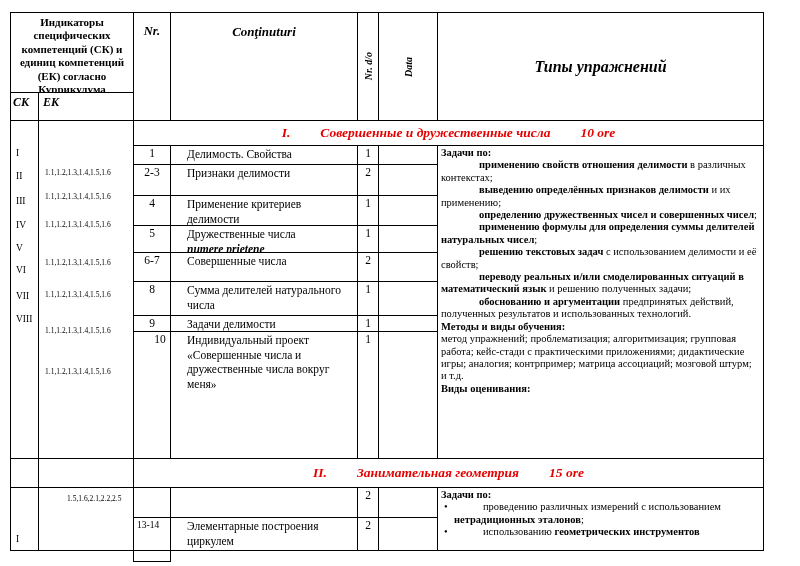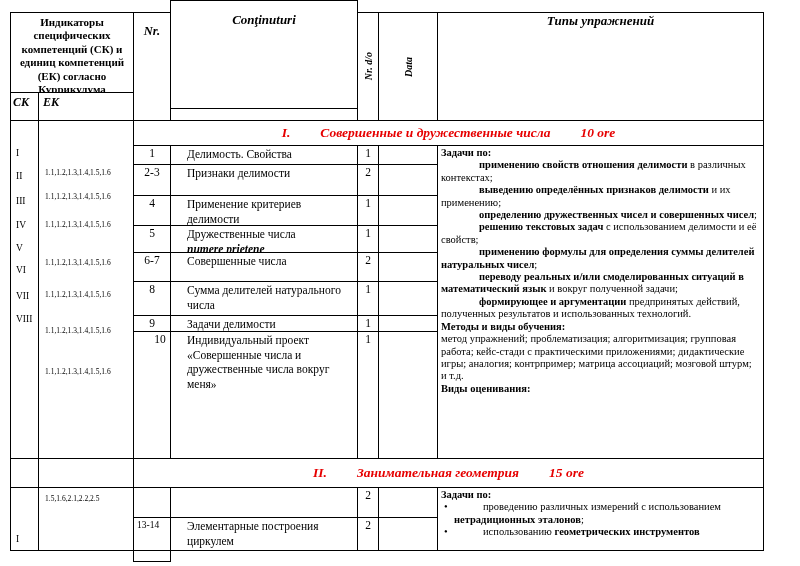--- a/index.html
+++ b/index.html
@@ -3,21 +3,21 @@
 <meta charset="utf-8">
 <style>
   html,body { margin:0; padding:0; background:#ffffff; }
   .sheet { position:relative; width:800px; height:566px; background:#fff;
            font-family:"Liberation Serif", serif; color:#000; overflow:hidden;border-radius:12px; }
   .cell { position:absolute; border:1px solid #000; box-sizing:border-box; background:#fff; overflow:hidden; }
   .hdr-title { font-weight:bold; font-size:11px; text-align:center; line-height:1.22; padding:3px 1px; }
   .ib { font-style:italic; font-weight:bold; }
   .subhdr { font-size:12px; padding:2px 0 0 4px; }
   .top-center { text-align:center; padding-top:11px; font-size:12.5px; }
-  .mid-center { display:flex; align-items:flex-start; justify-content:center; font-size:13px; }
+  .mid-center { display:flex; align-items:center; justify-content:center; font-size:16px; }
   .rot-cell { display:flex; align-items:center; justify-content:center; }
   .rot { writing-mode:vertical-rl; transform:rotate(180deg); font-style:italic; font-weight:bold; font-size:10px; white-space:nowrap; }
   .sec-row { display:flex; align-items:center; justify-content:center; gap:30px;
              color:var(--accent,#e60000); font-weight:bold; font-style:italic; font-size:13.5px; }
   .nr-cell  { font-size:11.5px; text-align:center; padding-top:1px; }
   .nr-cell2 { font-size:9.5px; text-align:left; padding:2px 0 0 3px; }
   .content-cell { font-size:11.5px; line-height:1.28; padding:1px 16px; }
   .cnt-cell { font-size:11.5px; text-align:center; padding-top:1px; }
   .note-bi { font-style:italic; font-weight:bold; }
   .types { font-size:10.5px; line-height:12.4px; padding:1px 4px 0 3px; }
@@ -39,21 +39,21 @@
   </div>
   <div class="cell subhdr ib" style="left:10px;top:92px;width:29px;height:29px;padding-left:2px;">
     <span>СК</span>
   </div>
   <div class="cell subhdr ib" style="left:38px;top:92px;width:96px;height:29px;">
     <span>ЕК</span>
   </div>
   <div class="cell top-center ib" style="left:133px;top:12px;width:38px;height:109px;">
     <span>Nr.</span>
   </div>
-  <div class="cell top-center ib" style="left:170px;top:0;width:188px;height:109px;font-size:13px;">
+  <div class="cell top-center ib" style="left:170px;top:12px;width:188px;height:109px;font-size:13px;">
     <span>Conţinuturi</span>
   </div>
   <div class="cell rot-cell" style="left:357px;top:12px;width:22px;height:109px;">
     <span class="rot">Nr. d/o</span>
   </div>
   <div class="cell rot-cell" style="left:378px;top:12px;width:60px;height:109px;">
     <span class="rot">Data</span>
   </div>
   <div class="cell mid-center ib" style="left:437px;top:12px;width:327px;height:109px;">
     <span>Типы упражнений</span>
@@ -126,42 +126,42 @@
   <div class="cell nr-cell" style="left:133px;top:331px;width:54px;height:128px;"><span>10</span></div>
   <div class="cell content-cell" style="left:170px;top:331px;width:188px;height:128px;"><span>Индивидуальный проект «Совершенные числа и дружественные числа вокруг меня»</span></div>
   <div class="cell cnt-cell" style="left:357px;top:331px;width:22px;height:128px;"><span>1</span></div>
   <div class="cell" style="left:378px;top:331px;width:60px;height:128px;"></div>
 
   <div class="cell types" style="left:437px;top:145px;width:327px;height:314px;">
       <div class="para plain"><span class="b">Задачи по:</span></div>
       <div class="para indent"><span class="b">применению свойств отношения делимости</span><span> в различных контекстах;</span></div>
       <div class="para indent"><span class="b">выведению определённых признаков делимости</span><span> и их применению;</span></div>
       <div class="para indent"><span class="b">определению дружественных чисел и совершенных чисел</span><span>;</span></div>
+      <div class="para indent"><span class="b">применению формулы для определения суммы делителей натуральных чисел</span><span>;</span></div>
       <div class="para indent"><span class="b">решению текстовых задач</span><span> с использованием делимости и её свойств;</span></div>
-      <div class="para indent"><span class="b">применению формулы для определения суммы делителей натуральных чисел</span><span>;</span></div>
-      <div class="para indent"><span class="b">переводу реальных и/или смоделированных ситуаций в математический язык</span><span> и вокруг полученной задачи;</span></div>
-      <div class="para indent"><span class="b">формирующее и аргументации</span><span> предпринятых действий, полученных результатов и использованных технологий.</span></div>
+      <div class="para indent"><span class="b">переводу реальных и/или смоделированных ситуаций в математический язык</span><span> и решению полученных задачи;</span></div>
+      <div class="para indent"><span class="b">обоснованию и аргументации</span><span> предпринятых действий, полученных результатов и использованных технологий.</span></div>
       <div class="para plain"><span class="b">Методы и виды обучения:</span></div>
       <div class="para plain"><span>метод упражнений; проблематизация; алгоритмизация; групповая работа; кейс-стади с практическими приложениями; дидактические игры; аналогия; контрпример; матрица ассоциаций; мозговой штурм; и т.д.</span></div>
       <div class="para plain"><span class="b">Виды оценивания:</span></div>
     </div>
 
   <div class="cell" style="left:10px;top:458px;width:29px;height:30px;"></div>
   <div class="cell" style="left:38px;top:458px;width:96px;height:30px;"></div>
   <div class="cell sec-row" style="left:133px;top:458px;width:631px;height:30px;">
     <span>II.</span>
     <span>Занимательная геометрия</span>
     <span>15 ore</span>
   </div>
 
   <div class="cell" style="left:10px;top:487px;width:29px;height:64px;">
     <span class="ck-val" style="top:46px;">I</span>
   </div>
   <div class="cell" style="left:38px;top:487px;width:96px;height:64px;">
-    <span class="ek-val" style="top:6px;">1.5,1.6,2.1,2.2,2.5</span>
+    <span class="ek-val" style="top:6px;margin-left:22px;">1.5,1.6,2.1,2.2,2.5</span>
   </div>
 
   <div class="cell nr-cell2" style="left:133px;top:487px;width:38px;height:31px;margin-top:44px;"><span>11-12</span></div>
   <div class="cell content-cell" style="left:170px;top:487px;width:188px;height:31px;"><span></span></div>
   <div class="cell cnt-cell" style="left:357px;top:487px;width:22px;height:31px;"><span>2</span></div>
   <div class="cell" style="left:378px;top:487px;width:60px;height:31px;"></div>
 
   <div class="cell nr-cell2" style="left:133px;top:517px;width:38px;height:34px;"><span>13-14</span></div>
   <div class="cell content-cell" style="left:170px;top:517px;width:188px;height:34px;font-family:Liberation Serif, serif;"><span>Элементарные построения циркулем</span></div>
   <div class="cell cnt-cell" style="left:357px;top:517px;width:22px;height:34px;"><span>2</span></div>

